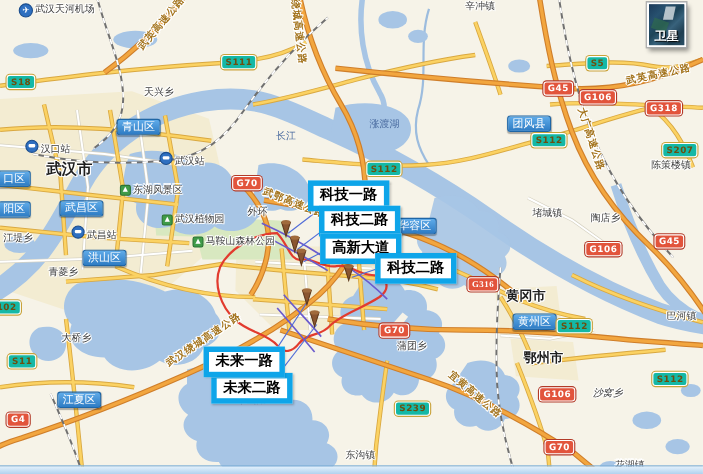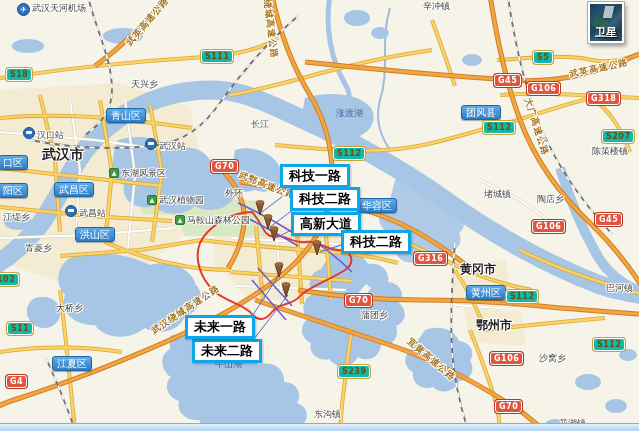--- a/index.html
+++ b/index.html
@@ -13,21 +13,21 @@
   .lbl-town{font-size:9px;color:#3d3d3d;}
   .lbl-water{font-size:9px;color:#47699e;text-shadow:none;}
   .pill{font-size:10px;color:#fff;background:linear-gradient(#5fabe9,#2e7cc4);
     border:1px solid #1f66a6;border-radius:3px;padding:0 4px;line-height:13px;
     box-shadow:0 1px 1px rgba(0,0,0,.3);}
   .shield{font-size:8px;font-weight:bold;border-radius:3px;padding:0 3px;line-height:11px;letter-spacing:.5px;}
   .shield-s{background:#14b8a6;color:#6b4f10;box-shadow:0 0 0 1px #c9a23a;border:1px solid #fff;}
   .shield-g{background:#e2543c;color:#fff;box-shadow:0 0 0 1px #b23a28;border:1px solid #fff;}
   .lbl-express{font-size:9px;font-weight:bold;color:#a3731c;letter-spacing:1px;}
   .callout{position:absolute;font-size:13px;font-weight:bold;color:#000;background:#fff;
-    border:3px solid #0ea5e9;padding:0 6px;line-height:18px;white-space:nowrap;
+    border:5px solid #0ea5e9;padding:0 6px;line-height:18px;white-space:nowrap;
     box-shadow:1px 1px 2px rgba(0,0,0,.25);}
   .poi-ic{display:inline-block;width:8px;height:8px;background:#3f9b48;border:1px solid #2c7334;
     border-radius:2px;color:#fff;font-size:6px;line-height:7px;text-align:center;
     vertical-align:1px;margin-right:2px;text-shadow:none;}
   .sta-ic{display:inline-block;position:relative;width:10px;height:10px;background:#2e6fc0;
     border:1px solid #1c4e8e;border-radius:50%;vertical-align:-1px;margin-right:2px;}
   .sta-ic::after{content:"";position:absolute;left:2px;top:3px;width:6px;height:3px;background:#fff;border-radius:1px;}
   .air-ic{display:inline-block;width:11px;height:11px;background:#2e6fc0;border:1px solid #1c4e8e;
     border-radius:50%;color:#fff;font-size:8px;line-height:11px;text-align:center;
     vertical-align:-1px;margin-right:2px;text-shadow:none;}
@@ -264,28 +264,28 @@
       <div class="lbl pill" style="left: 75px; top: 227px;">洪山区</div>
       <div class="lbl pill" style="left: 52px; top: 356px;">江夏区</div>
       <div class="lbl pill" style="left: 461px; top: 105px;">团风县</div>
       <div class="lbl pill" style="left: 357px; top: 198px;">华容区</div>
       <div class="lbl pill" style="left: 466px; top: 285px;">黄州区</div>
       <div class="lbl pill" style="left: -2px; top: 155px;">口区</div>
       <div class="lbl pill" style="left: -2px; top: 183px;">阳区</div>
       <div class="lbl lbl-town halo" style="left: 131px; top: 80px;">天兴乡</div>
       <div class="lbl lbl-town halo" style="left: 423px; top: 2px;">辛冲镇</div>
       <div class="lbl lbl-town halo" style="left: 3px; top: 213px;">江堤乡</div>
-      <div class="lbl lbl-town halo" style="left: 25px; top: 244px;">青菱乡</div>
+      <div class="lbl lbl-town halo" style="left: 44px; top: 244px;">青菱乡</div>
       <div class="lbl lbl-town halo" style="left: 56px; top: 304px;">大桥乡</div>
       <div class="lbl lbl-town halo" style="left: 225px; top: 189px;">外环</div>
       <div class="lbl lbl-town halo" style="left: 484px; top: 190px;">堵城镇</div>
       <div class="lbl lbl-town halo" style="left: 537px; top: 195px;">陶店乡</div>
       <div class="lbl lbl-town halo" style="left: 592px; top: 147px;">陈策楼镇</div>
       <div class="lbl lbl-town halo" style="left: 580px; top: 284px; padding-left: 26px;">巴河镇</div>
-      <div class="lbl lbl-town halo" style="left: 539px; top: 354px;">沙窝乡</div>
+      <div class="lbl lbl-town halo" style="left: 539px; top: 354px; font-style: italic;">沙窝乡</div>
       <div class="lbl lbl-town halo" style="left: 361px; top: 311px;">蒲团乡</div>
       <div class="lbl lbl-town halo" style="left: 314px; top: 410px;">东沟镇</div>
       <div class="lbl lbl-town halo" style="left: 559px; top: 419px;">花湖镇</div>
       <div class="lbl lbl-water" style="left: 251px; top: 120px; text-align: center;">长江</div>
       <div class="lbl lbl-water" style="left: 336px; top: 109px;">涨渡湖</div>
       <div class="lbl lbl-water" style="left: 215px; top: 360px;">牛山湖</div>
       <div class="lbl lbl-town halo poi" style="left: 109px; top: 168px;"><span class="poi-ic">▲</span>东湖风景区</div>
       <div class="lbl lbl-town halo poi" style="left: 147px; top: 195px;"><span class="poi-ic">▲</span>武汉植物园</div>
       <div class="lbl lbl-town halo poi" style="left: 175px; top: 215px;"><span class="poi-ic">▲</span>马鞍山森林公园</div>
       <div class="lbl lbl-town halo sta" style="left: 23px; top: 127px;"><span class="sta-ic"></span>汉口站</div>
@@ -294,32 +294,32 @@
       <div class="lbl lbl-town halo" style="left: 17px; top: 3px;"><span class="air-ic">✈</span>武汉天河机场</div>
       <div class="lbl shield shield-s" style="left: 6px; top: 68px;">S18</div>
       <div class="lbl shield shield-s" style="left: 201px; top: 50px;">S111</div>
       <div class="lbl shield shield-s" style="left: 533px; top: 51px;">S5</div>
       <div class="lbl shield shield-s" style="left: 483px; top: 121px;">S112</div>
       <div class="lbl shield shield-s" style="left: 333px; top: 147px;">S112</div>
       <div class="lbl shield shield-s" style="left: 506px; top: 290px;">S112</div>
       <div class="lbl shield shield-s" style="left: 593px; top: 338px;">S112</div>
       <div class="lbl shield shield-s" style="left: 602px; top: 130px;">S207</div>
       <div class="lbl shield shield-s" style="left: 7px; top: 322px;">S11</div>
-      <div class="lbl shield shield-s" style="left: 338px; top: 365px;">S239</div>
+      <div class="lbl shield shield-s" style="left: 359px; top: 365px;">S239</div>
       <div class="lbl shield shield-s" style="left: -7px; top: 273px;">102</div>
       <div class="lbl shield shield-g" style="left: 211px; top: 160px;">G70</div>
       <div class="lbl shield shield-g" style="left: 345px; top: 294px;">G70</div>
       <div class="lbl shield shield-g" style="left: 495px; top: 400px;">G70</div>
       <div class="lbl shield shield-g" style="left: 494px; top: 74px;">G45</div>
       <div class="lbl shield shield-g" style="left: 595px; top: 213px;">G45</div>
       <div class="lbl shield shield-g" style="left: 527px; top: 82px;">G106</div>
       <div class="lbl shield shield-g" style="left: 532px; top: 220px;">G106</div>
       <div class="lbl shield shield-g" style="left: 490px; top: 352px;">G106</div>
       <div class="lbl shield shield-g" style="left: 587px; top: 92px;">G318</div>
-      <div class="lbl shield shield-g" style="left: 414px; top: 252px;">G316</div>
+      <div class="lbl shield shield-g" style="left: 425px; top: 252px; font-family: Liberation Serif, serif;">G316</div>
       <div class="lbl shield shield-g" style="left: 6px; top: 375px;">G4</div>
       <div class="lbl lbl-express halo" style="left: 148px; top: 22px; transform: translate(-50%, -50%) rotate(-50deg);">武英高速公路</div>
       <div class="lbl lbl-express halo" style="left: 599px; top: 69px; transform: translate(-50%, -50%) rotate(-12deg);">武英高速公路</div>
       <div class="lbl lbl-express halo" style="left: 270px; top: 29px; transform: translate(-50%, -50%) rotate(83deg);">绕城高速公路</div>
       <div class="lbl lbl-express halo" style="left: 536px; top: 127px; transform: translate(-50%, -50%) rotate(72deg);">大广高速公路</div>
       <div class="lbl lbl-express halo" style="left: 267px; top: 186px; transform: translate(-50%, -50%) rotate(21deg);">武鄂高速公路</div>
       <div class="lbl lbl-express halo" style="left: 186px; top: 310px; transform: translate(-50%, -50%) rotate(-34deg);">武汉绕城高速公路</div>
       <div class="lbl lbl-express halo" style="left: 431px; top: 360px; transform: translate(-50%, -50%) rotate(40deg);">宜黄高速公路</div>
       <div class="callout" style="left: 280px; top: 164px;">科技一路</div>
       <div class="callout" style="left: 290px; top: 187px;">科技二路</div>

